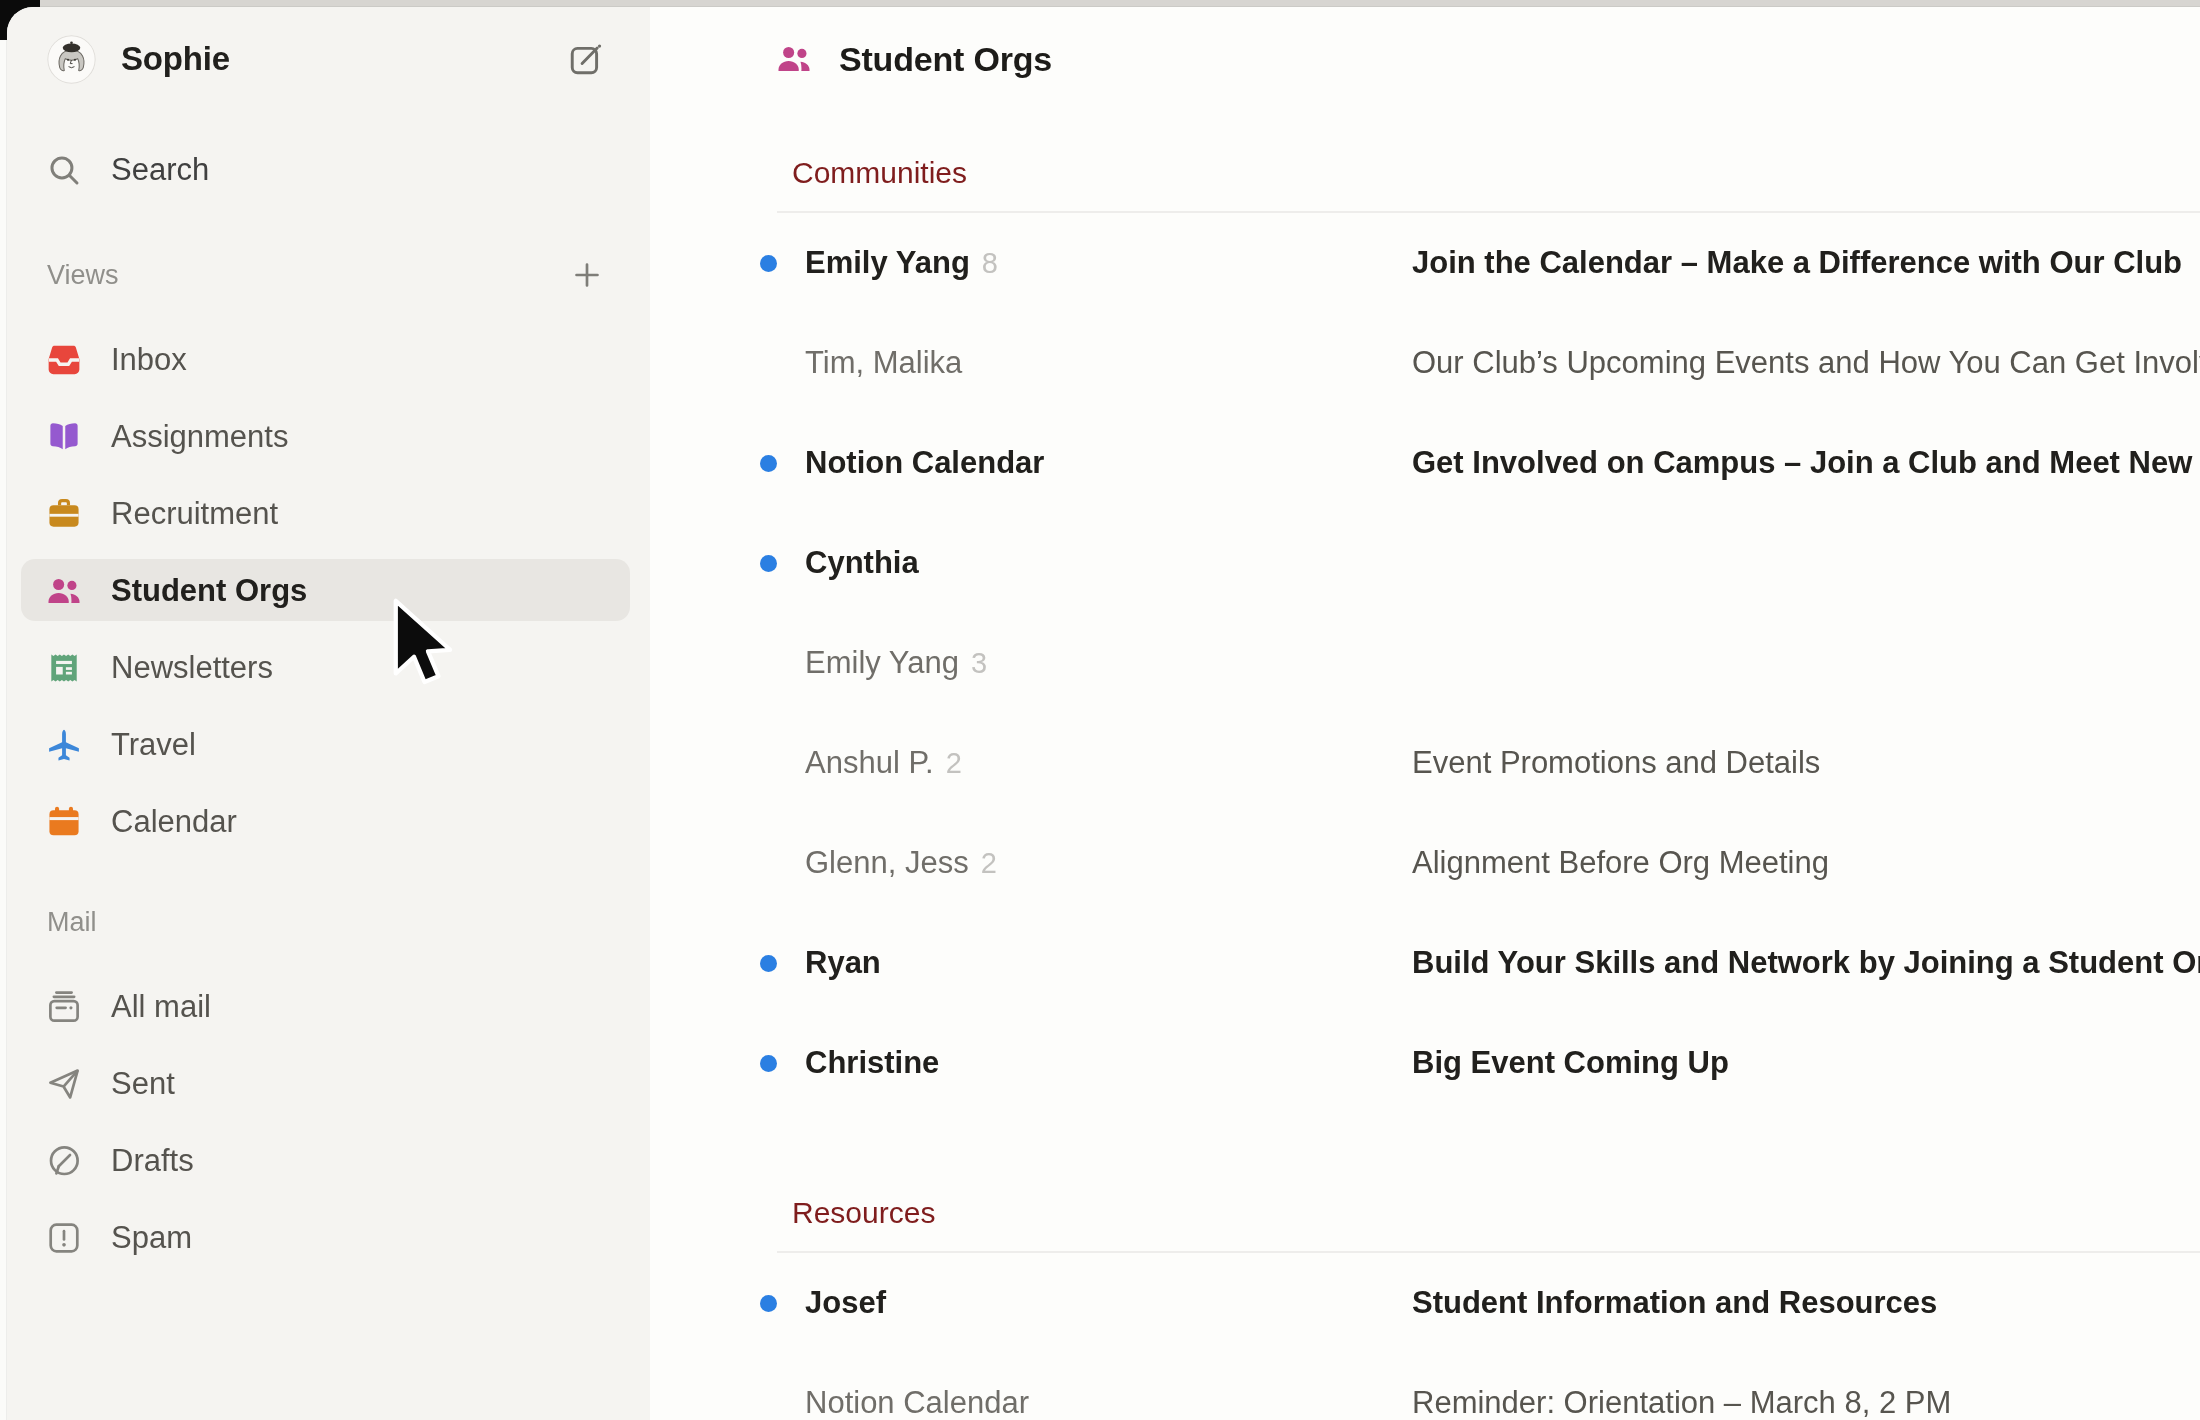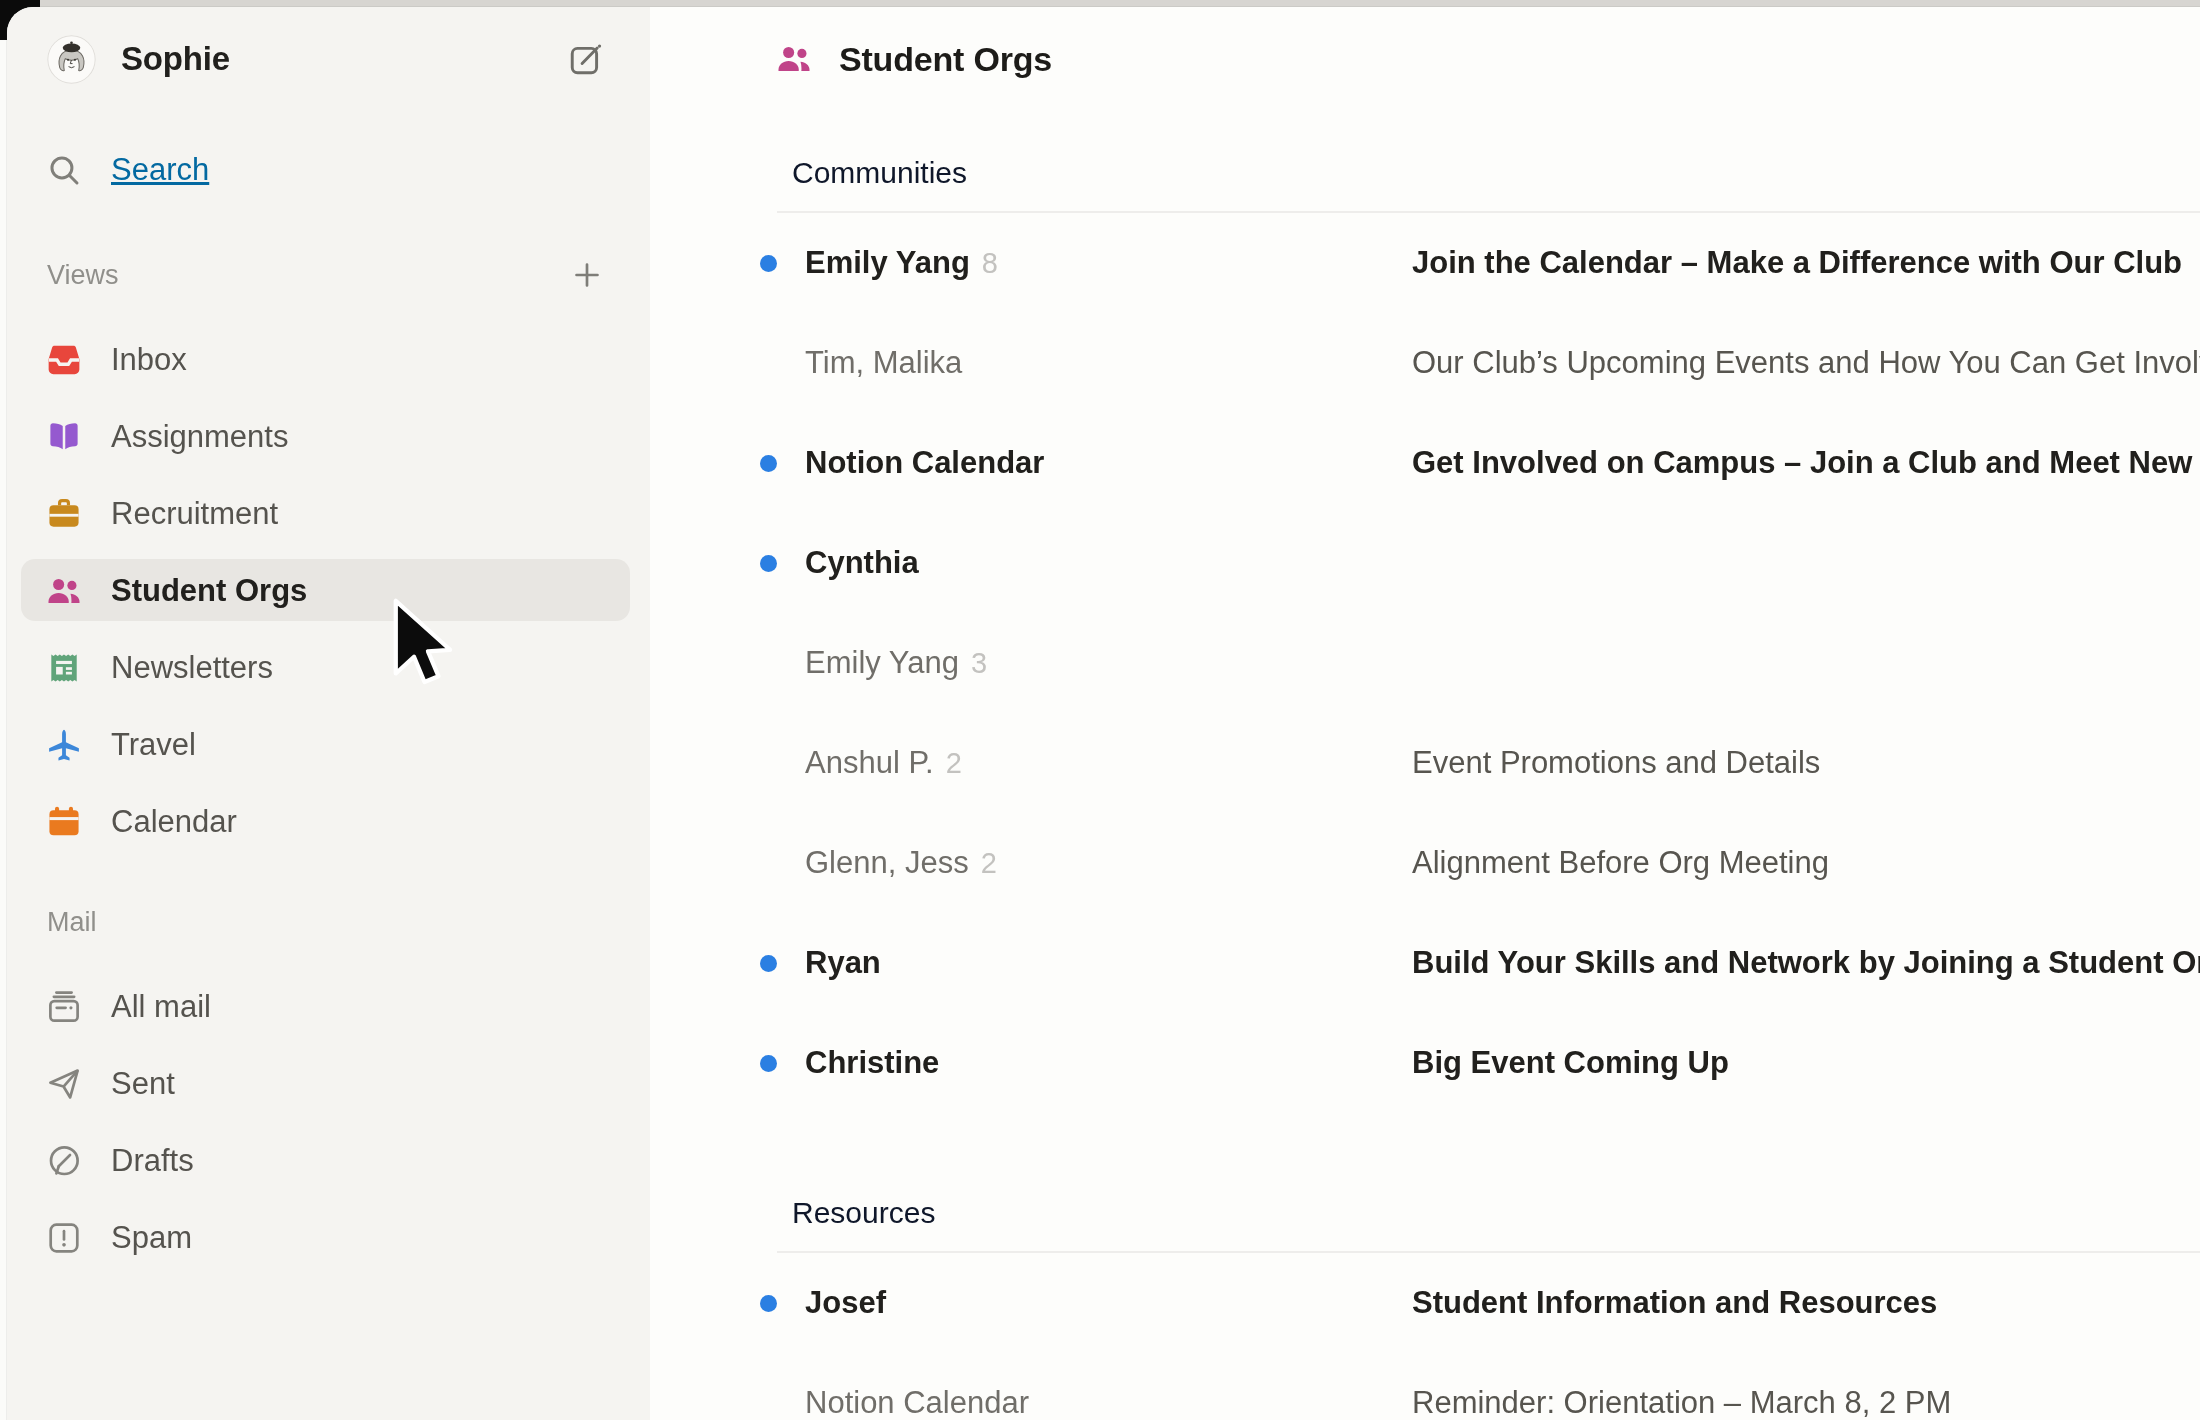--- a/index.html
+++ b/index.html
@@ -31,21 +31,21 @@
     position:relative;
   }
   .sb-header { height:104px; display:flex; align-items:center; padding:0 46px 0 40px; }
   .avatar { width:49px; height:49px; border-radius:50%; flex:0 0 49px; }
   .sb-user { margin-left:25px; font-size:33px; font-weight:600; color:var(--unread,#21201d); letter-spacing:-.2px;text-align:right; }
   .sb-iconbtn { margin-left:auto; width:37px; height:37px; color:#6f6e69; cursor:pointer; }
   .sb-iconbtn svg { width:100%; height:100%; }
 
   .sb-search { height:118px; display:flex; align-items:center; padding-left:38px; cursor:pointer; }
   .sb-search .icon { width:38px; height:38px; color:#807f7a; }
-  .sb-search .label { margin-left:28px; font-size:31px; color:#0369a1;text-decoration:underline; }
+  .sb-search .label { margin-left:28px; font-size:31px; color:#404040; }
 
   .sb-section { height:92px; display:flex; align-items:center; padding:0 46px 0 40px; }
   .sb-section.mail { margin-top:16px; }
   .sb-section .hdr { font-size:27px; color:var(--muted,#908f8b); }
   .sb-section .plus { margin-left:auto; width:34px; height:34px; color:#7e7d78; cursor:pointer; }
   .sb-section .plus svg { width:100%; height:100%; }
 
   .sb-item { height:77px; display:flex; align-items:center; padding-left:38px; position:relative; cursor:pointer; }
   .sb-item .icon { width:38px; height:38px; position:relative; z-index:1; }
   .sb-item .icon svg { width:100%; height:100%; }
@@ -56,21 +56,21 @@
   }
   .sb-item.selected .label { color:var(--unread,#21201d); font-weight:600; }
 
   
   .main { flex:1; min-width:0; background:var(--main-bg,#fdfdfb); }
   .main-header { height:104px; display:flex; align-items:center; padding-left:125px; }
   .main-header .icon { width:38px; height:38px; color:var(--pink,#c04489); }
   .main-header .icon svg { width:100%; height:100%; }
   .main-title { margin-left:26px; font-size:34px; font-weight:700; color:#1d1c19; letter-spacing:-.2px; }
 
-  .section-label { margin:34px 0 0 142px; height:56px; line-height:56px; font-size:30px; color:#0f172a; }
+  .section-label { margin:34px 0 0 142px; height:56px; line-height:56px; font-size:30px; color:#7f1d1d; }
   .list-section:not(:first-child) .section-label { margin-top:72px; }
   .divider { height:2px; background:var(--divider,#eeedeb); margin:10px 0 0 127px; }
 
   .mail-row { height:100px; display:flex; align-items:center; cursor:pointer; }
   .dot { width:17px; height:17px; border-radius:50%; background:var(--accent,#2b7fe2); margin-left:110px; flex:0 0 17px; }
   .sender-box { width:624px; flex:0 0 624px; margin-left:11px; white-space:nowrap; overflow:hidden; }
   .sender { font-size:31px;margin-left:17px; }
   .count { font-size:29px; color:#c3c2bf; font-weight:400; margin-left:12px; }
   .subject { flex:1; min-width:0; white-space:nowrap; overflow:hidden; font-size:31px; }
   .mail-row.unread .sender, .mail-row.unread .subject { color:var(--unread,#21201d); font-weight:700; }

